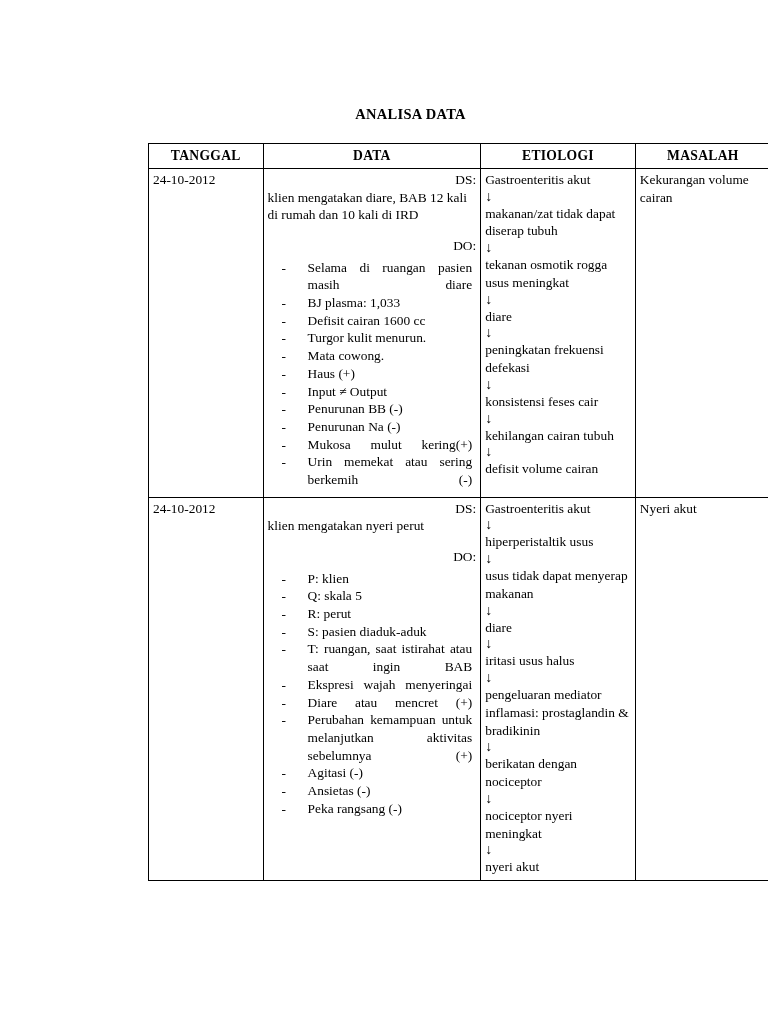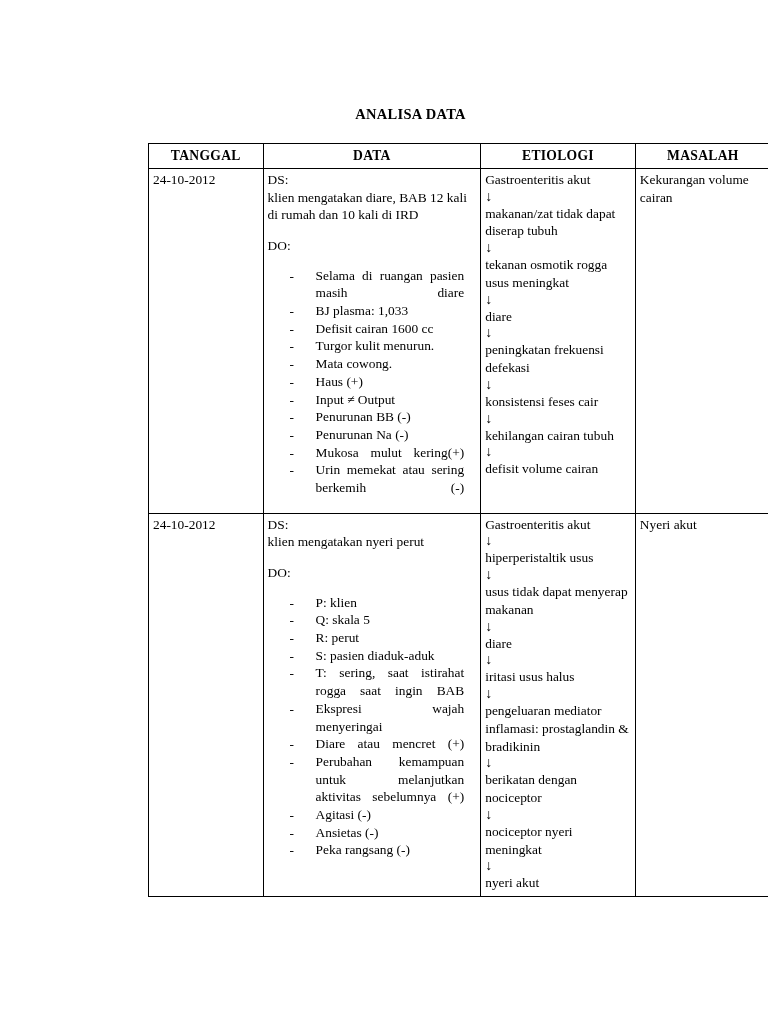--- a/index.html
+++ b/index.html
@@ -59,27 +59,28 @@
   .col-data    { width: 190px; }
   .col-etiologi{ width: 135px; }
   .col-masalah { width: 118px; }
 
   .cell-tanggal { padding-left: 6px; }
   .cell-masalah { padding-left: 6px; }
 
   .subhead {
     margin: 0;
     padding: 0;
+    text-align: right;
   }
   .ds-line { margin: 0; }
   .gap { height: 13px; }
 
   ul.dashlist {
     list-style: none;
-    margin: 12px;
+    margin: 4px;
     padding: 0 0 0 10px;
   }
   ul.dashlist > li {
     position: relative;
     padding-left: 26px;
     text-align: justify;
     text-justify: inter-word;
     margin: 0;
   }
   ul.dashlist > li::before {
@@ -175,21 +176,21 @@
         <td class="cell-data">
           <div class="subhead">DS:</div>
           <div class="ds-line">klien mengatakan nyeri perut</div>
           <div class="gap"></div>
           <div class="subhead">DO:</div>
           <ul class="dashlist">
             <li>P: klien</li>
             <li>Q: skala 5</li>
             <li>R: perut</li>
             <li>S: pasien diaduk-aduk</li>
-            <li class="just-all">T: sering, saat istirahat rogga saat ingin BAB</li>
+            <li class="just-all">T: ruangan, saat istirahat atau saat ingin BAB</li>
             <li class="just-all">Ekspresi wajah menyeringai</li>
             <li class="just-all">Diare atau mencret (+)</li>
             <li class="just-all">Perubahan kemampuan untuk melanjutkan aktivitas sebelumnya (+)</li>
             <li>Agitasi (-)</li>
             <li>Ansietas (-)</li>
             <li>Peka rangsang (-)</li>
           </ul>
         </td>
         <td class="etio">
           <div class="step">Gastroenteritis akut</div>

